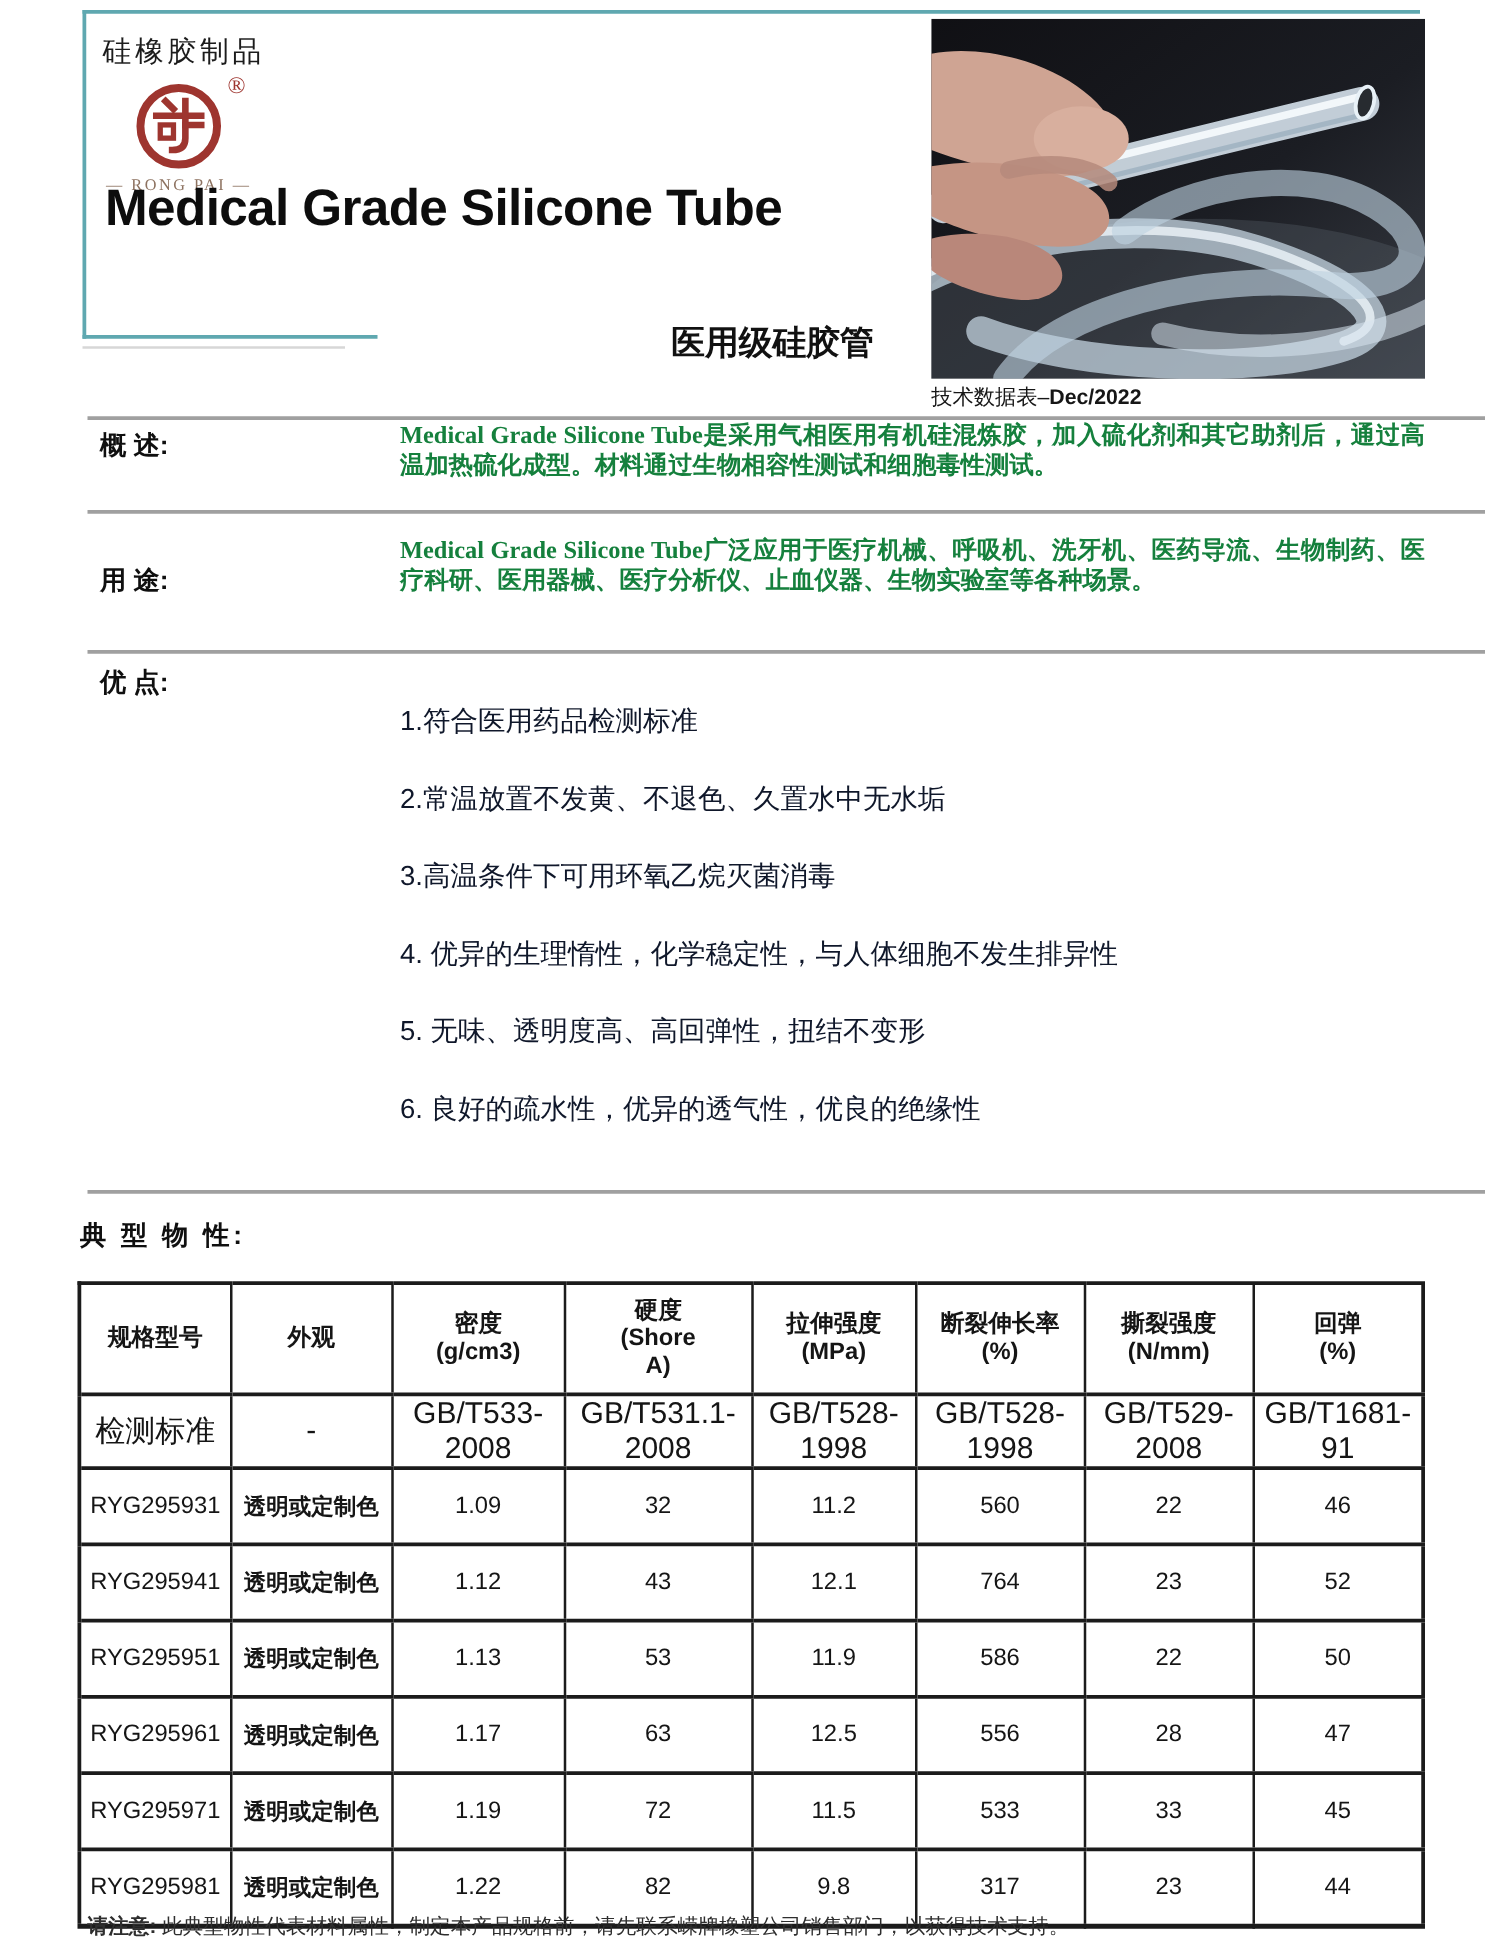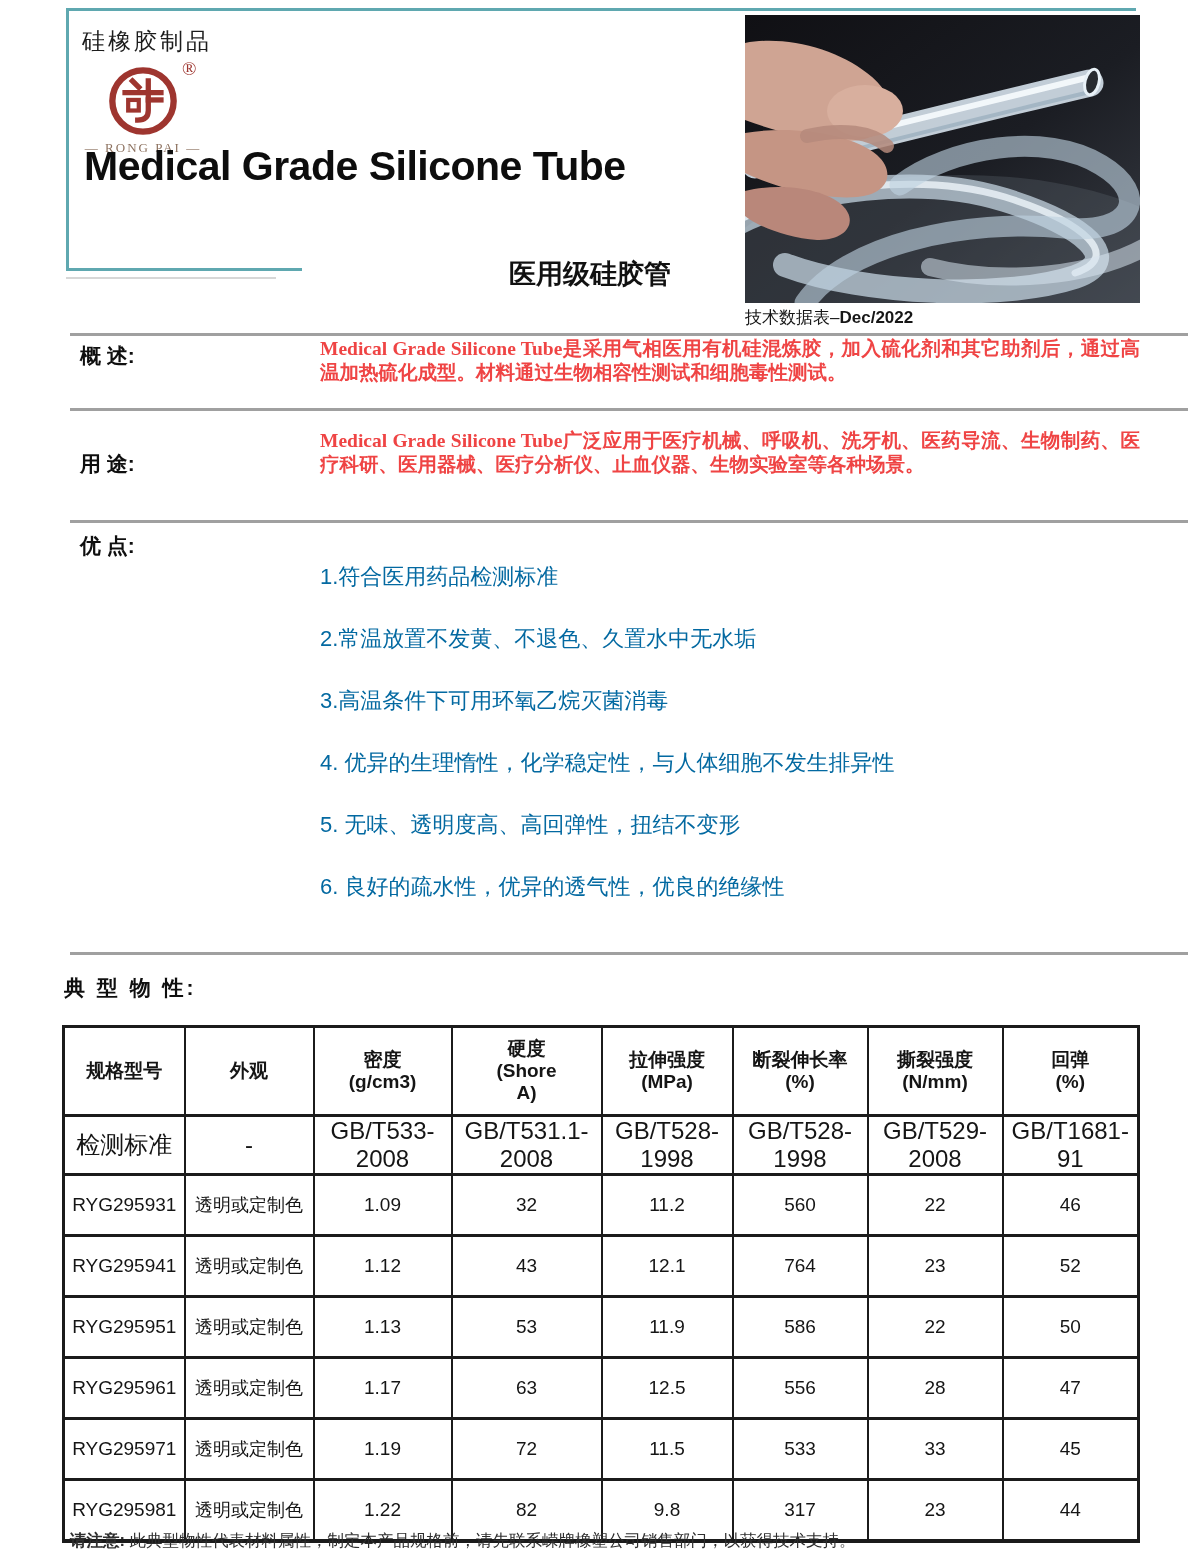--- a/index.html
+++ b/index.html
@@ -13,52 +13,52 @@
   .teal-under{position:absolute;left:66px;top:268px;width:236px;height:3px;background:#5fa8b0;}
   .teal-echo{position:absolute;left:66px;top:277px;width:210px;height:2px;background:#d7d7d7;}
 
   .brand-line{position:absolute;left:82px;top:26px;font-size:23px;letter-spacing:3px;color:#1c1c1c;}
   .logo-svg{position:absolute;left:106px;top:64px;width:74px;height:74px;}
   .reg-mark{position:absolute;left:182px;top:58px;font-size:19px;color:#9e352f;font-family:"Liberation Serif",serif;}
   .rongpai{position:absolute;left:78px;top:140px;width:130px;text-align:center;
     font-family:"Liberation Serif",serif;font-size:13px;letter-spacing:2px;color:#8d7260;}
   .doc-title{position:absolute;left:84px;top:143px;font-size:41px;font-weight:bold;
     letter-spacing:-0.5px;color:#0d0d0d;white-space:nowrap;}
-  .subtitle-cn{position:absolute;left:509px;top:256px;font-size:27px;font-weight:bold;color:#111;}
+  .subtitle-cn{position:absolute;left:537px;top:256px;font-size:27px;font-weight:bold;color:#111;}
 
   .photo-wrap{position:absolute;left:745px;top:15px;width:395px;height:288px;}
   .photo-caption{position:absolute;left:745px;top:306px;width:395px;text-align:left;
     font-size:17px;color:#161616;}
   .photo-caption b{font-weight:bold;}
 
   .divider{position:absolute;left:70px;width:1118px;height:3px;background:#a0a0a0;}
   .d1{top:333px;} .d2{top:408px;} .d3{top:520px;} .d4{top:952px;}
 
   .sec-label{position:absolute;left:80px;font-weight:bold;font-size:21px;color:#0f0f0f;white-space:nowrap;}
   .l-overview{top:342px;} .l-usage{top:450px;} .l-adv{top:532px;}
   .l-props{left:64px;top:974px;letter-spacing:3px;}
 
   .sec-text{position:absolute;left:320px;width:820px;font-family:"Liberation Serif",serif;
-    font-weight:bold;font-size:19.5px;line-height:24px;text-align:justify;color:#ef4444;}
+    font-weight:bold;font-size:19.5px;line-height:24px;text-align:justify;color:#15803d;}
   .t-overview{top:337px;} .t-usage{top:429px;}
 
   .adv-list{position:absolute;left:320px;top:564px;width:820px;}
-  .adv-item{font-size:22px;color:#0369a1;height:62px;line-height:26px;}
+  .adv-item{font-size:22px;color:#0f172a;height:62px;line-height:26px;}
 
   .props-table{position:absolute;left:62px;top:1025px;border-collapse:collapse;table-layout:fixed;
     width:1075px;background:#fff;}
   .props-table th,.props-table td{
     border-left:2px solid #1b1b1b;border-top:3px solid #1b1b1b;
     text-align:center;vertical-align:middle;padding:0 2px;overflow:hidden;}
   .props-table tr>*:first-child{border-left:3px solid #1b1b1b;}
   .props-table{border-right:3px solid #1b1b1b;border-bottom:4px solid #1b1b1b;}
   .props-table th{font-weight:bold;font-size:19px;line-height:22px;white-space:pre-line;height:86px;}
   .props-table tr.std td{height:46px;font-weight:normal;font-size:24px;}
   .props-table tr.data td{height:58px;font-size:19px;}
-  .props-table tr.data td.cn{font-weight:normal;font-size:18px;}
+  .props-table tr.data td.cn{font-weight:bold;font-size:18px;}
   .c0{width:121px;} .c1{width:129px;} .c2{width:138px;} .c3{width:150px;}
   .c4{width:131px;} .c5{width:135px;} .c6{width:135px;} .c7{width:136px;}
 
   .footer-note{position:absolute;left:70px;top:1530px;font-size:16.5px;color:#2e2e2e;white-space:nowrap;}
   .footer-note b{font-weight:bold;}
 </style>
 </head>
 <body>
 
 <div class="page">

